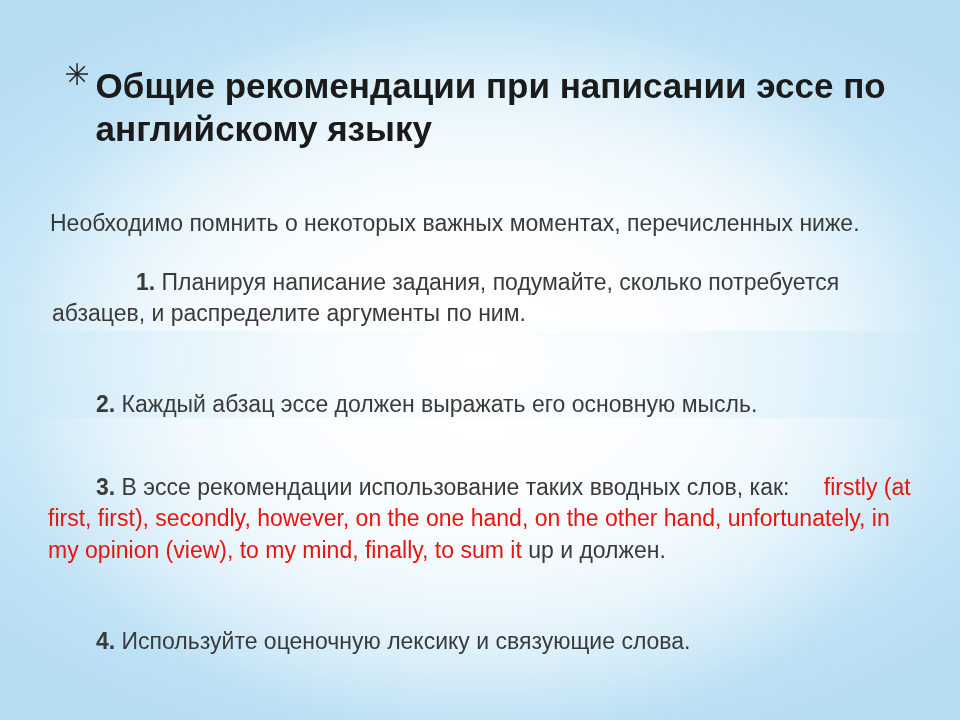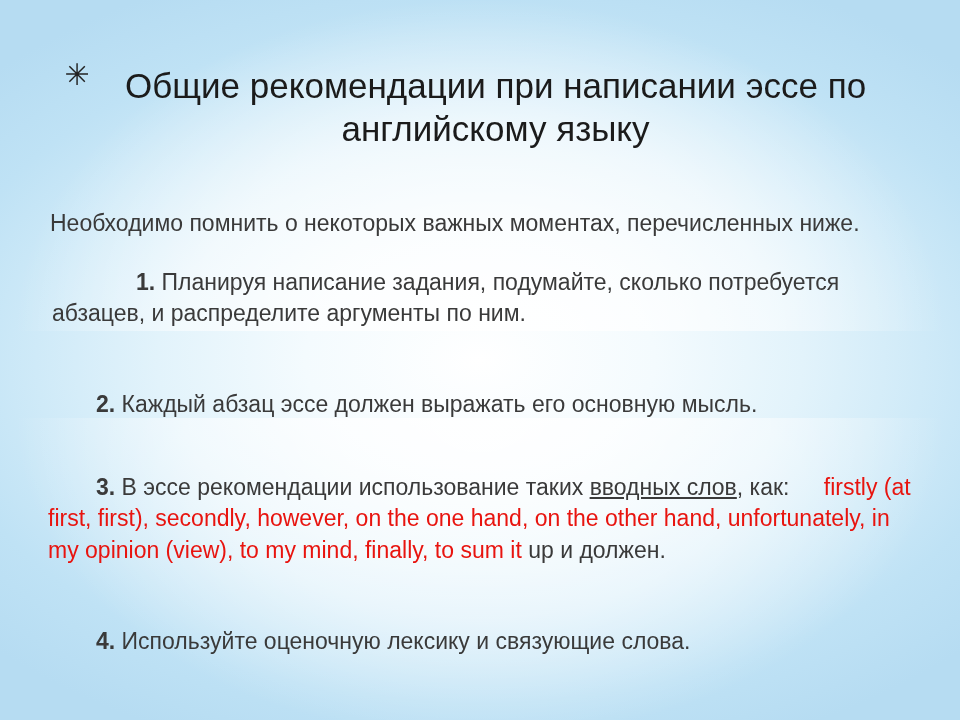--- a/index.html
+++ b/index.html
@@ -57,23 +57,22 @@
     font-size: 30px;
     line-height: 1;
     color: #222;
     margin-top: 18px;
     margin-right: 6px;
     font-family: "Liberation Serif", serif;
     flex: 0 0 auto;
   }
   .title-text {
     font-size: 35px;
-    font-weight: normal;
+    font-weight: bold;
     color: #1b1b1b;
-    text-align: center;
     line-height: 1.22;
     max-width: 800px;
   }
   .body-block {
     padding-top: 26px;
     font-size: 23px;
     color: #3a3a3a;
     line-height: 1.35;
   }
   .para {
@@ -102,21 +101,20 @@
   }
   .item-4 {
     padding-left: 54px;
     padding-top: 30px;
   }
   .num {
     font-weight: bold;
     color: #3a3a3a;
   }
   .underline {
-    text-decoration: underline;
   }
   .red {
     color: #e8140f;
     margin-left: 28px;
   }
 </style>
 </head>
 <body>
 
 <div class="slide">

